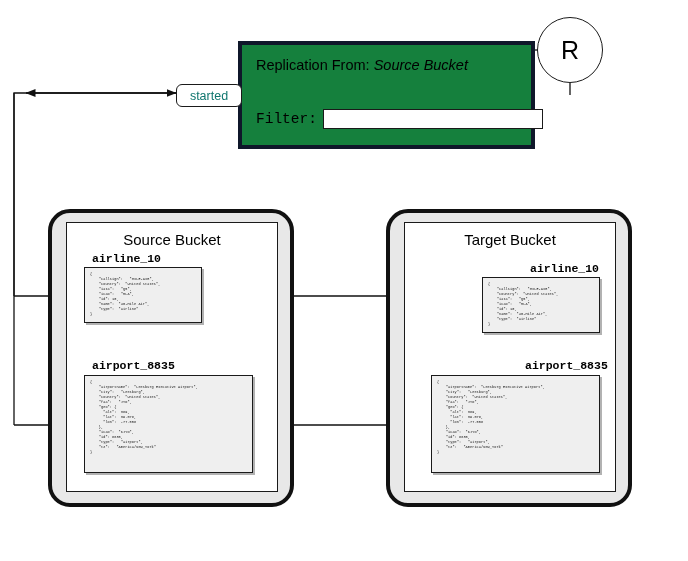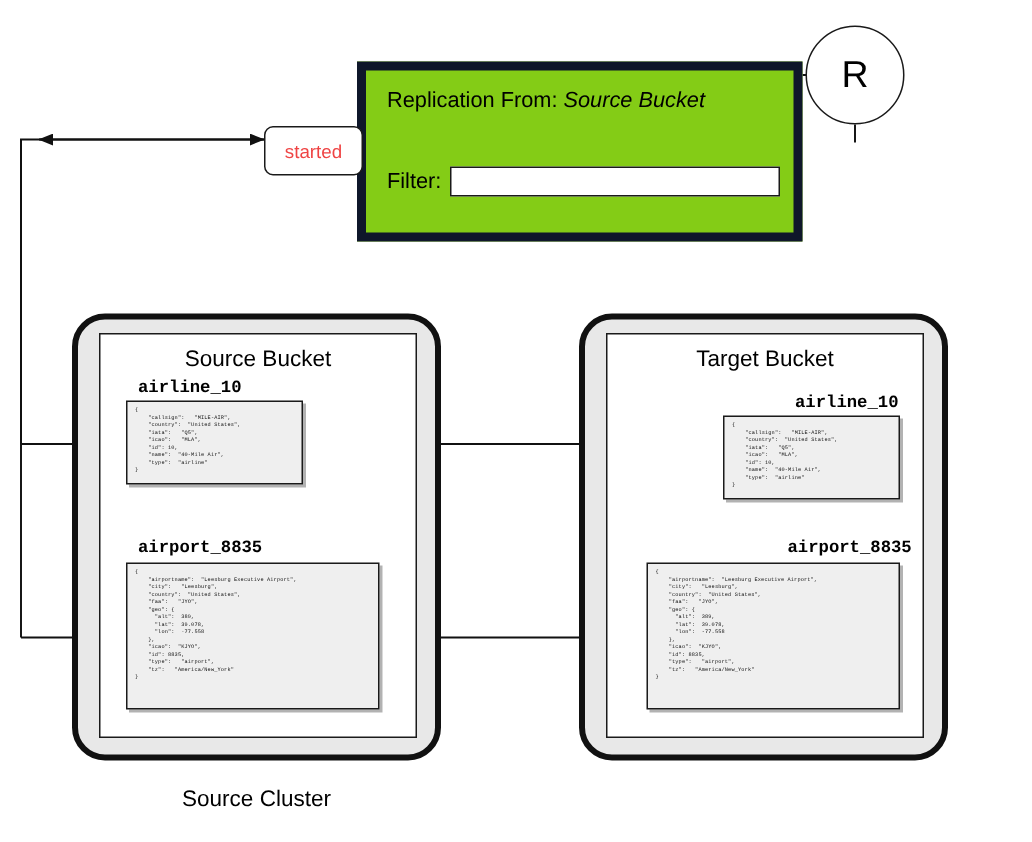--- a/index.html
+++ b/index.html
@@ -28,23 +28,23 @@
     height: 561px;
     pointer-events: none;
   }
 
   
   .repl-panel {
     position: absolute;
     left: 238px;
     top: 41px;
     width: 297px;
-    height: 120px;
-    background: #84cc16;
-    border: 6px solid #0f172a;
+    height: 108px;
+    background: #15803d;
+    border: 4px solid #0f172a;
     box-sizing: border-box;
     z-index: 4;
   }
   .repl-line {
     position: absolute;
     left: 14px;
     font-size: 14.5px;
     color: #000;
     white-space: nowrap;
   }
@@ -57,20 +57,21 @@
     position: absolute;
     left: 14px;
     top: 64px;
     display: flex;
     align-items: center;
     gap: 6px;
   }
   .filter-label {
     font-size: 14.5px;
     color: #000;
+    font-family: Liberation Mono, monospace;
   }
   .filter-input {
     width: 220px;
     height: 20px;
     background: #ffffff;
     border: 1px solid #1a1a1a;
     box-sizing: border-box;
     font-family: "Liberation Sans", sans-serif;
     font-size: 11px;
     padding: 0 3px;
@@ -95,30 +96,30 @@
     color: #000;
     z-index: 6;
   }
 
   
   .started-pill {
     position: absolute;
     left: 176px;
     top: 84px;
     width: 66px;
-    height: 33px;
+    height: 23px;
     background: #ffffff;
     border: 1.3px solid #1a1a1a;
     border-radius: 6px;
     box-sizing: border-box;
     display: flex;
     align-items: center;
     justify-content: center;
     font-size: 12.5px;
-    color: #ef4444;
+    color: #0f766e;
     z-index: 6;
   }
 
   
   .cluster {
     position: absolute;
     background: #e8e8e8;
     border: 4px solid #111;
     border-radius: 22px;
     box-sizing: border-box;
@@ -282,21 +283,20 @@
       "lat":  39.078,
       "lon":  -77.558
     },
     "icao":  "KJYO",
     "id": 8835,
     "type":   "airport",
     "tz":   "America/New_York"
 }</pre>
   </div>
 
-  <div class="cluster-label source">Source Cluster</div>
 
   <div class="cluster target"></div>
   <div class="bucket target">
     <div class="bucket-title">Target Bucket</div>
   </div>
 
   <div class="doc-label lbl-airline-tgt">airline_10</div>
   <div class="json-box jb-airline-tgt">
     <pre>{
     "callsign":   "MILE-AIR",

